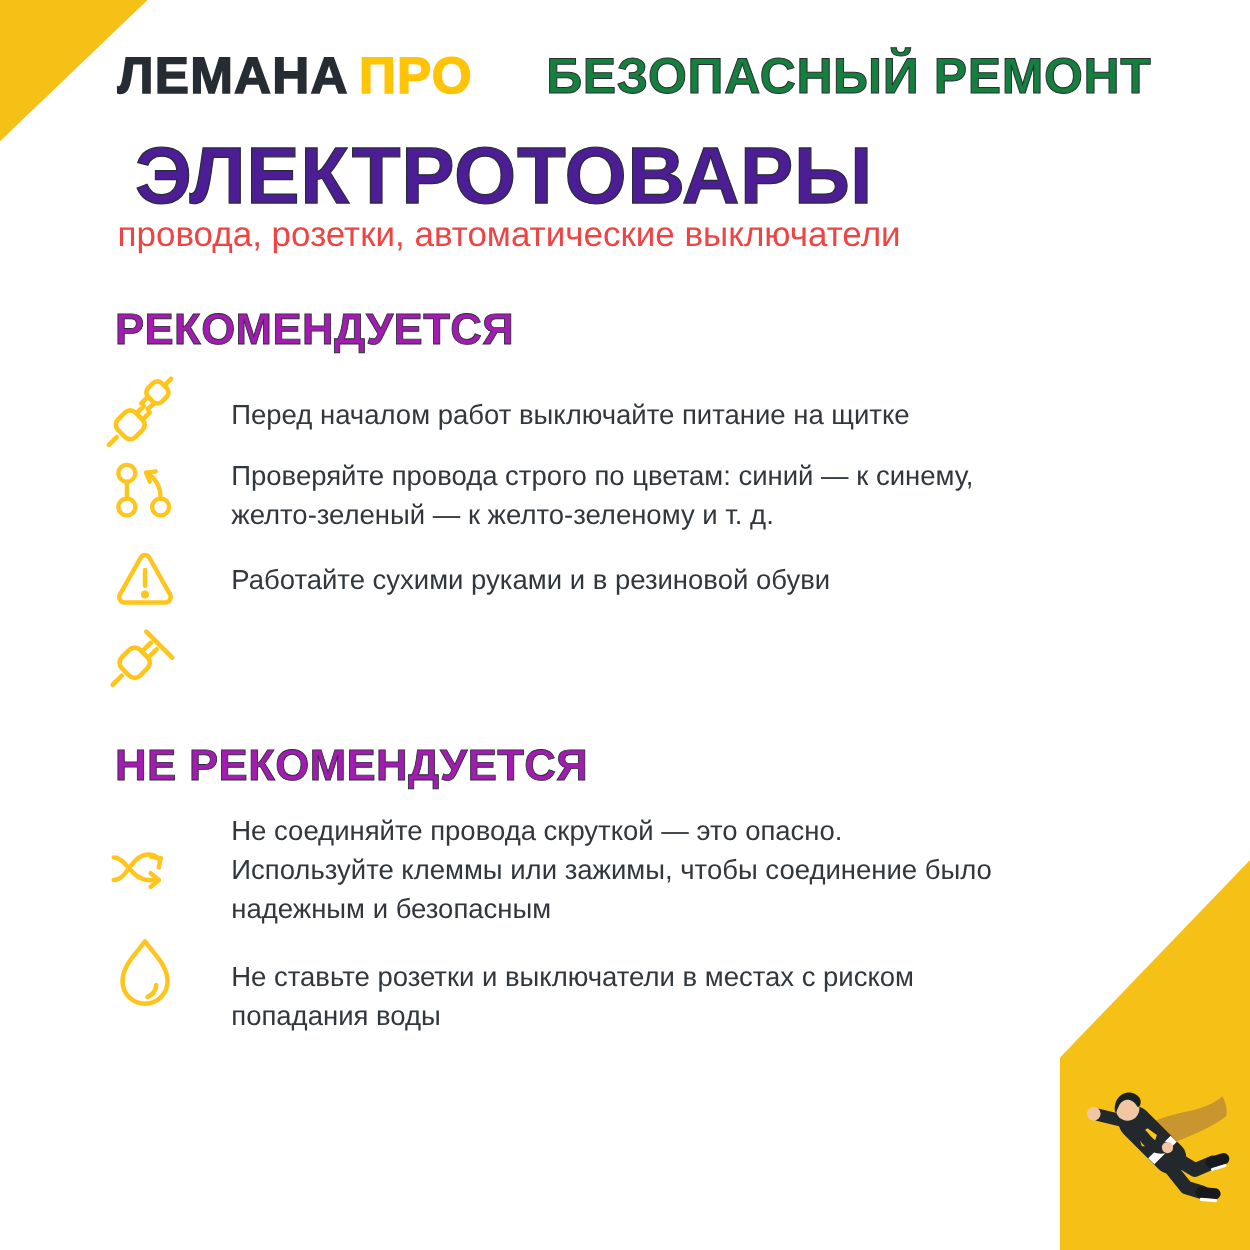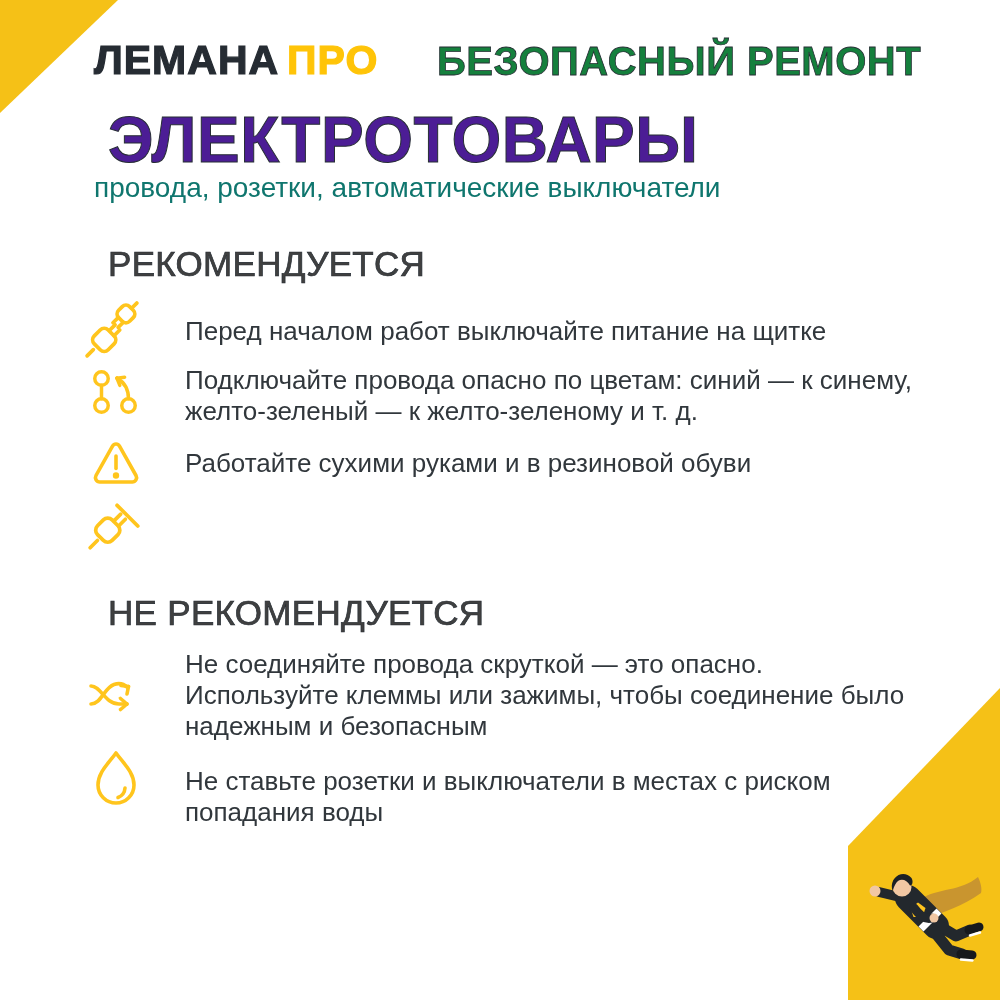--- a/index.html
+++ b/index.html
@@ -30,35 +30,35 @@
     white-space:nowrap;
   }
   
   .page-title{
     position:absolute;left:108px;top:112px;margin:0;
     font-size:64px;font-weight:700;letter-spacing:.5px;
     color:#4c1d95;-webkit-text-stroke:1px #272E35;line-height:56px;
   }
   .page-subtitle{
     position:absolute;left:94px;top:172px;margin:0;
-    font-size:28px;font-weight:400;color:#0f766e;line-height:32px;
+    font-size:28px;font-weight:400;color:#ef4444;line-height:32px;
   }
   .section-heading{
-    position:absolute;left:108px;margin:0;
-    font-size:35px;font-weight:400;letter-spacing:.3px;
-    color:#404040;-webkit-text-stroke:.7px #272E35;line-height:36px;
+    position:absolute;left:92px;margin:0;
+    font-size:35px;font-weight:700;letter-spacing:.3px;
+    color:#a21caf;-webkit-text-stroke:.7px #272E35;line-height:36px;
     white-space:nowrap;
   }
   .sec-recommended{top:246px;}
   .sec-not-recommended{top:595px;}
   
   .item-icon{position:absolute;}
   .item-text{
     position:absolute;left:185px;margin:0;max-width:730px;
-    font-size:26px;line-height:31px;color:#31373C;
+    font-size:22px;line-height:31px;color:#31373C;
     white-space:pre-line;
   }
   .ic{stroke:#FFC51D;fill:none;stroke-width:3.6;stroke-linecap:round;stroke-linejoin:round;}
 </style>
 </head>
 <body>
 
 <div class="poster">
 
   <div class="corner-tl"></div>
@@ -86,21 +86,21 @@
 
   <svg class="item-icon ic" style="left:88px;top:368px" width="54" height="54" viewBox="0 0 56 56">
     <circle cx="14" cy="11" r="7"></circle>
     <line x1="14" y1="18" x2="14" y2="32"></line>
     <circle cx="14" cy="39" r="7"></circle>
     <circle cx="42" cy="39" r="7"></circle>
     <path d="M42,32 C42,22 38,15 30,10.5"></path>
     <path d="M30,10.5 L38,9.5"></path>
     <path d="M30,10.5 L33,18"></path>
   </svg>
-  <p class="item-text" style="top:365px">Подключайте провода опасно по цветам: синий — к синему,
+  <p class="item-text" style="top:365px">Проверяйте провода строго по цветам: синий — к синему,
 желто-зеленый — к желто-зеленому и т. д.</p>
 
   <svg class="item-icon ic" style="left:88px;top:436px" width="56" height="56" viewBox="0 0 56 56">
     <path d="M28,8 C29.5,8 30.7,8.8 31.5,10.2 L48,39.5 C49.6,42.4 47.5,46 44.2,46 L11.8,46 C8.5,46 6.4,42.4 8,39.5 L24.5,10.2 C25.3,8.8 26.5,8 28,8 Z"></path>
     <line x1="28" y1="20" x2="28" y2="32.5"></line>
     <circle cx="28" cy="39.5" r="1.4" fill="#FFC51D"></circle>
   </svg>
   <p class="item-text" style="top:448px">Работайте сухими руками и в резиновой обуви</p>
 
   <svg class="item-icon ic" style="left:86px;top:496px" width="58" height="58" viewBox="0 0 56 56">

